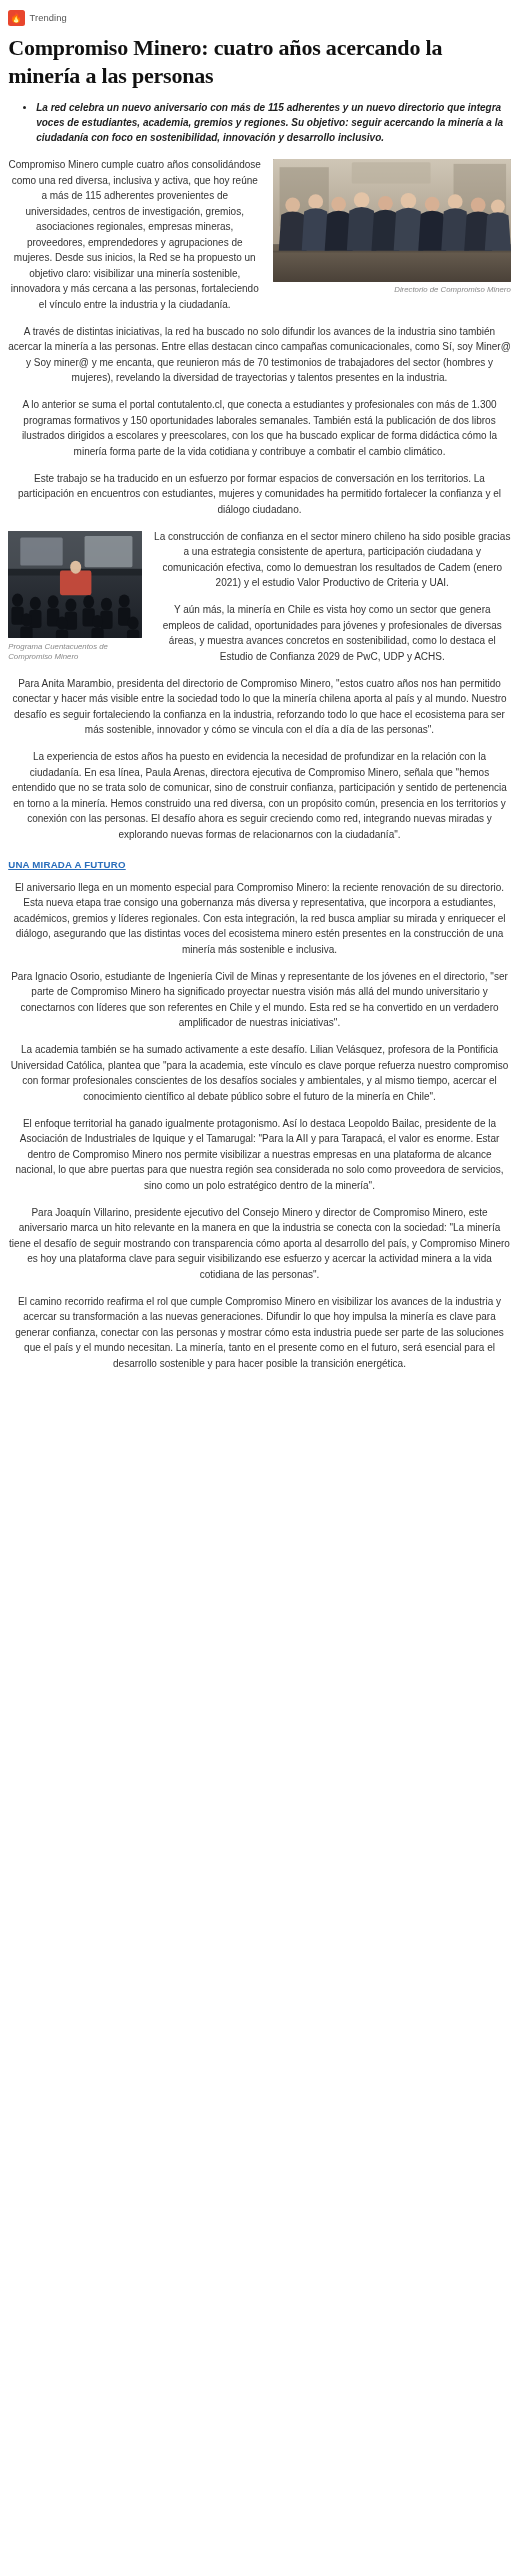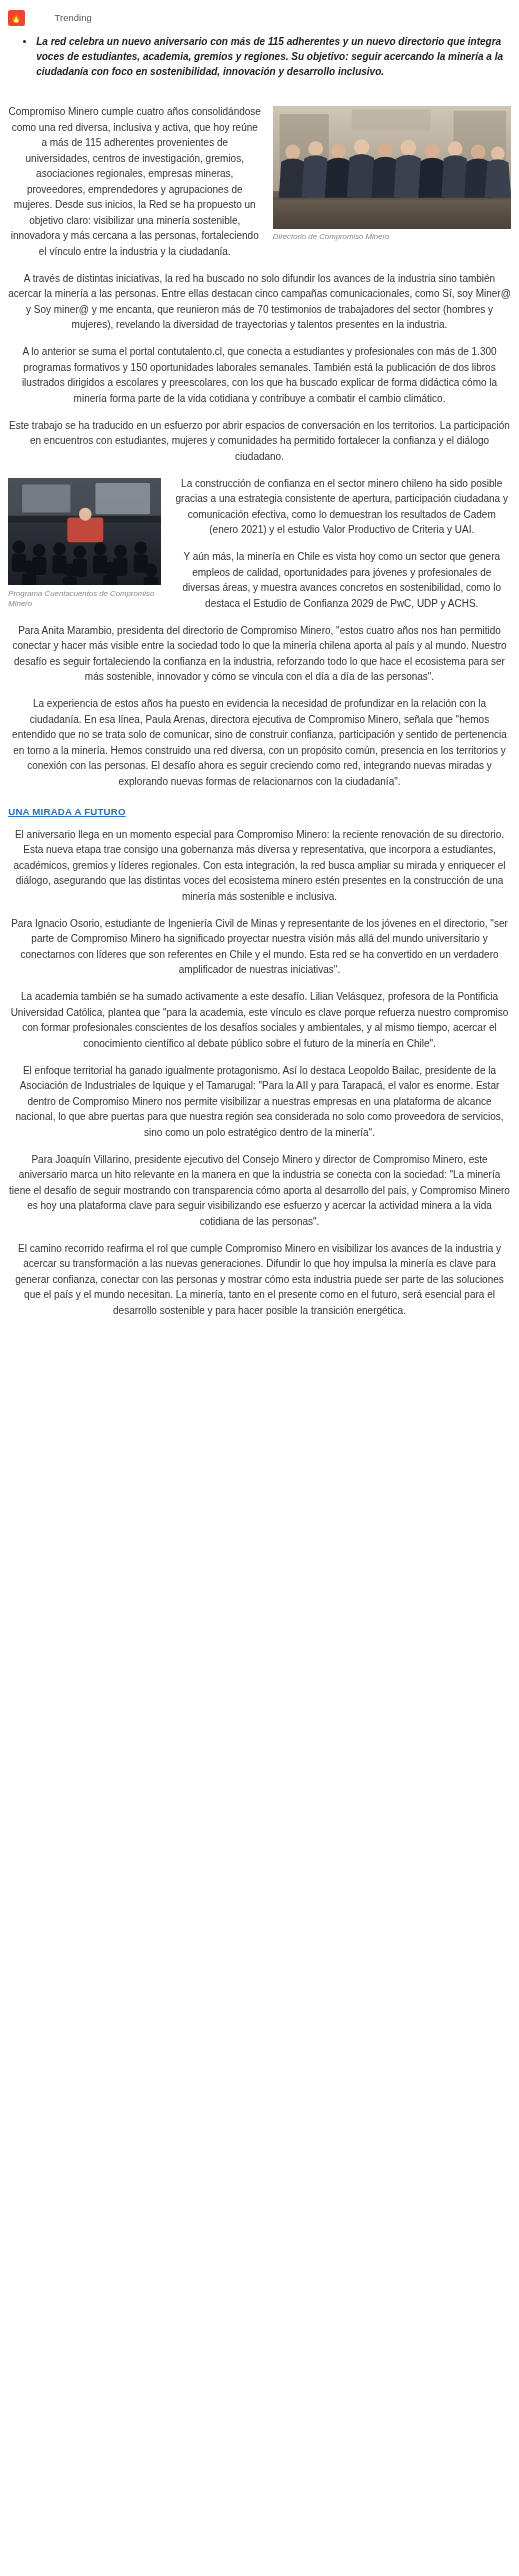--- a/index.html
+++ b/index.html
@@ -37,37 +37,36 @@
     color: #ffffff;
     font-size: 9.8px;
     line-height: 1;
     flex: 0 0 auto;
   }
   .trending-label {
     font-size: 9.4px;
     color: #555555;
     font-weight: normal;
     letter-spacing: 0.1px;
-    margin-left: 25px;
   }
 
   
   h1.headline {
     font-family: "Liberation Serif", serif;
     font-size: 22px;
     line-height: 1.24;
     font-weight: bold;
     color: #111111;
     margin: 3.3px 0 11.5px 0;
     letter-spacing: -0.2px;
   }
 
   
   ul.lead {
-    margin: 0 0 25px 0;
+    margin: 0 0 12px 0;
     padding-left: 28px;
   }
   ul.lead li {
     font-size: 10px;
     line-height: 1.5;
     font-weight: bold;
     font-style: italic;
     color: #222222;
     padding-right: 4.9px;
   }
@@ -79,24 +78,25 @@
     color: #333333;
     margin: 0 0 11.5px 0;
     text-align: center;
   }
 
   
   .fig-right {
     float: right;
     width: 238px;
     margin: 1.6px 0 4.9px 11.5px;
+    text-align: right;
   }
   .fig-left {
     float: left;
-    width: 153px;
+    width: 134px;
     margin: 2.5px 11.5px 4.9px 0;
   }
   .fig-caption {
     font-size: 7.8px;
     line-height: 1.3;
     color: #8a8a8a;
     font-style: italic;
     margin-top: 3.3px;
   }
   .clear { clear: both; }
@@ -126,20 +126,21 @@
 </head>
 <body>
 
 <div class="page">
 
   <div class="trending">
     <span class="trending-icon">🔥</span>
     <span class="trending-label">Trending</span>
   </div>
 
+  <h1 class="headline">Compromiso Minero: cuatro años acercando la minería a las personas</h1>
 
   <ul class="lead">
     <li>La red celebra un nuevo aniversario con más de 115 adherentes y un nuevo directorio que integra voces de estudiantes, academia, gremios y regiones. Su objetivo: seguir acercando la minería a la ciudadanía con foco en sostenibilidad, innovación y desarrollo inclusivo.</li>
   </ul>
 
   
   <figure class="fig-right">
     <div class="photo" style="height:123px;">
       <svg viewBox="0 0 290 150" preserveAspectRatio="none" aria-hidden="true">
         <defs>
@@ -204,21 +205,21 @@
       </svg>
     </div>
     <figcaption class="fig-caption">Directorio de Compromiso Minero</figcaption>
   </figure>
 
   <p class="body">Compromiso Minero cumple cuatro años consolidándose como una red diversa, inclusiva y activa, que hoy reúne a más de 115 adherentes provenientes de universidades, centros de investigación, gremios, asociaciones regionales, empresas mineras, proveedores, emprendedores y agrupaciones de mujeres. Desde sus inicios, la Red se ha propuesto un objetivo claro: visibilizar una minería sostenible, innovadora y más cercana a las personas, fortaleciendo el vínculo entre la industria y la ciudadanía.</p>
   <div class="clear"></div>
 
   <p class="body">A través de distintas iniciativas, la red ha buscado no solo difundir los avances de la industria sino también acercar la minería a las personas. Entre ellas destacan cinco campañas comunicacionales, como Sí, soy Miner@ y Soy miner@ y me encanta, que reunieron más de 70 testimonios de trabajadores del sector (hombres y mujeres), revelando la diversidad de trayectorias y talentos presentes en la industria.</p>
   <p class="body">A lo anterior se suma el portal contutalento.cl, que conecta a estudiantes y profesionales con más de 1.300 programas formativos y 150 oportunidades laborales semanales.  También está la publicación de dos libros ilustrados dirigidos a escolares y preescolares, con los que ha buscado explicar de forma didáctica cómo la minería forma parte de la vida cotidiana y contribuye a combatir el cambio climático.</p>
-  <p class="body">Este trabajo se ha traducido en un esfuerzo por abrir espacios de conversación en los territorios. La participación en encuentros con estudiantes, mujeres y comunidades ha permitido fortalecer la confianza y el diálogo ciudadano.</p>
+  <p class="body">Este trabajo se ha traducido en un esfuerzo por formar espacios de conversación en los territorios. La participación en encuentros con estudiantes, mujeres y comunidades ha permitido fortalecer la confianza y el diálogo ciudadano.</p>
 
   
   <figure class="fig-left">
     <div class="photo" style="height:107px;">
       <svg viewBox="0 0 196 130" preserveAspectRatio="none" aria-hidden="true">
         <defs>
           <linearGradient id="hallg" x1="0" y1="0" x2="0" y2="1">
             <stop offset="0%" stop-color="#3a3f46"></stop>
             <stop offset="100%" stop-color="#1b1f25"></stop>
           </linearGradient>

